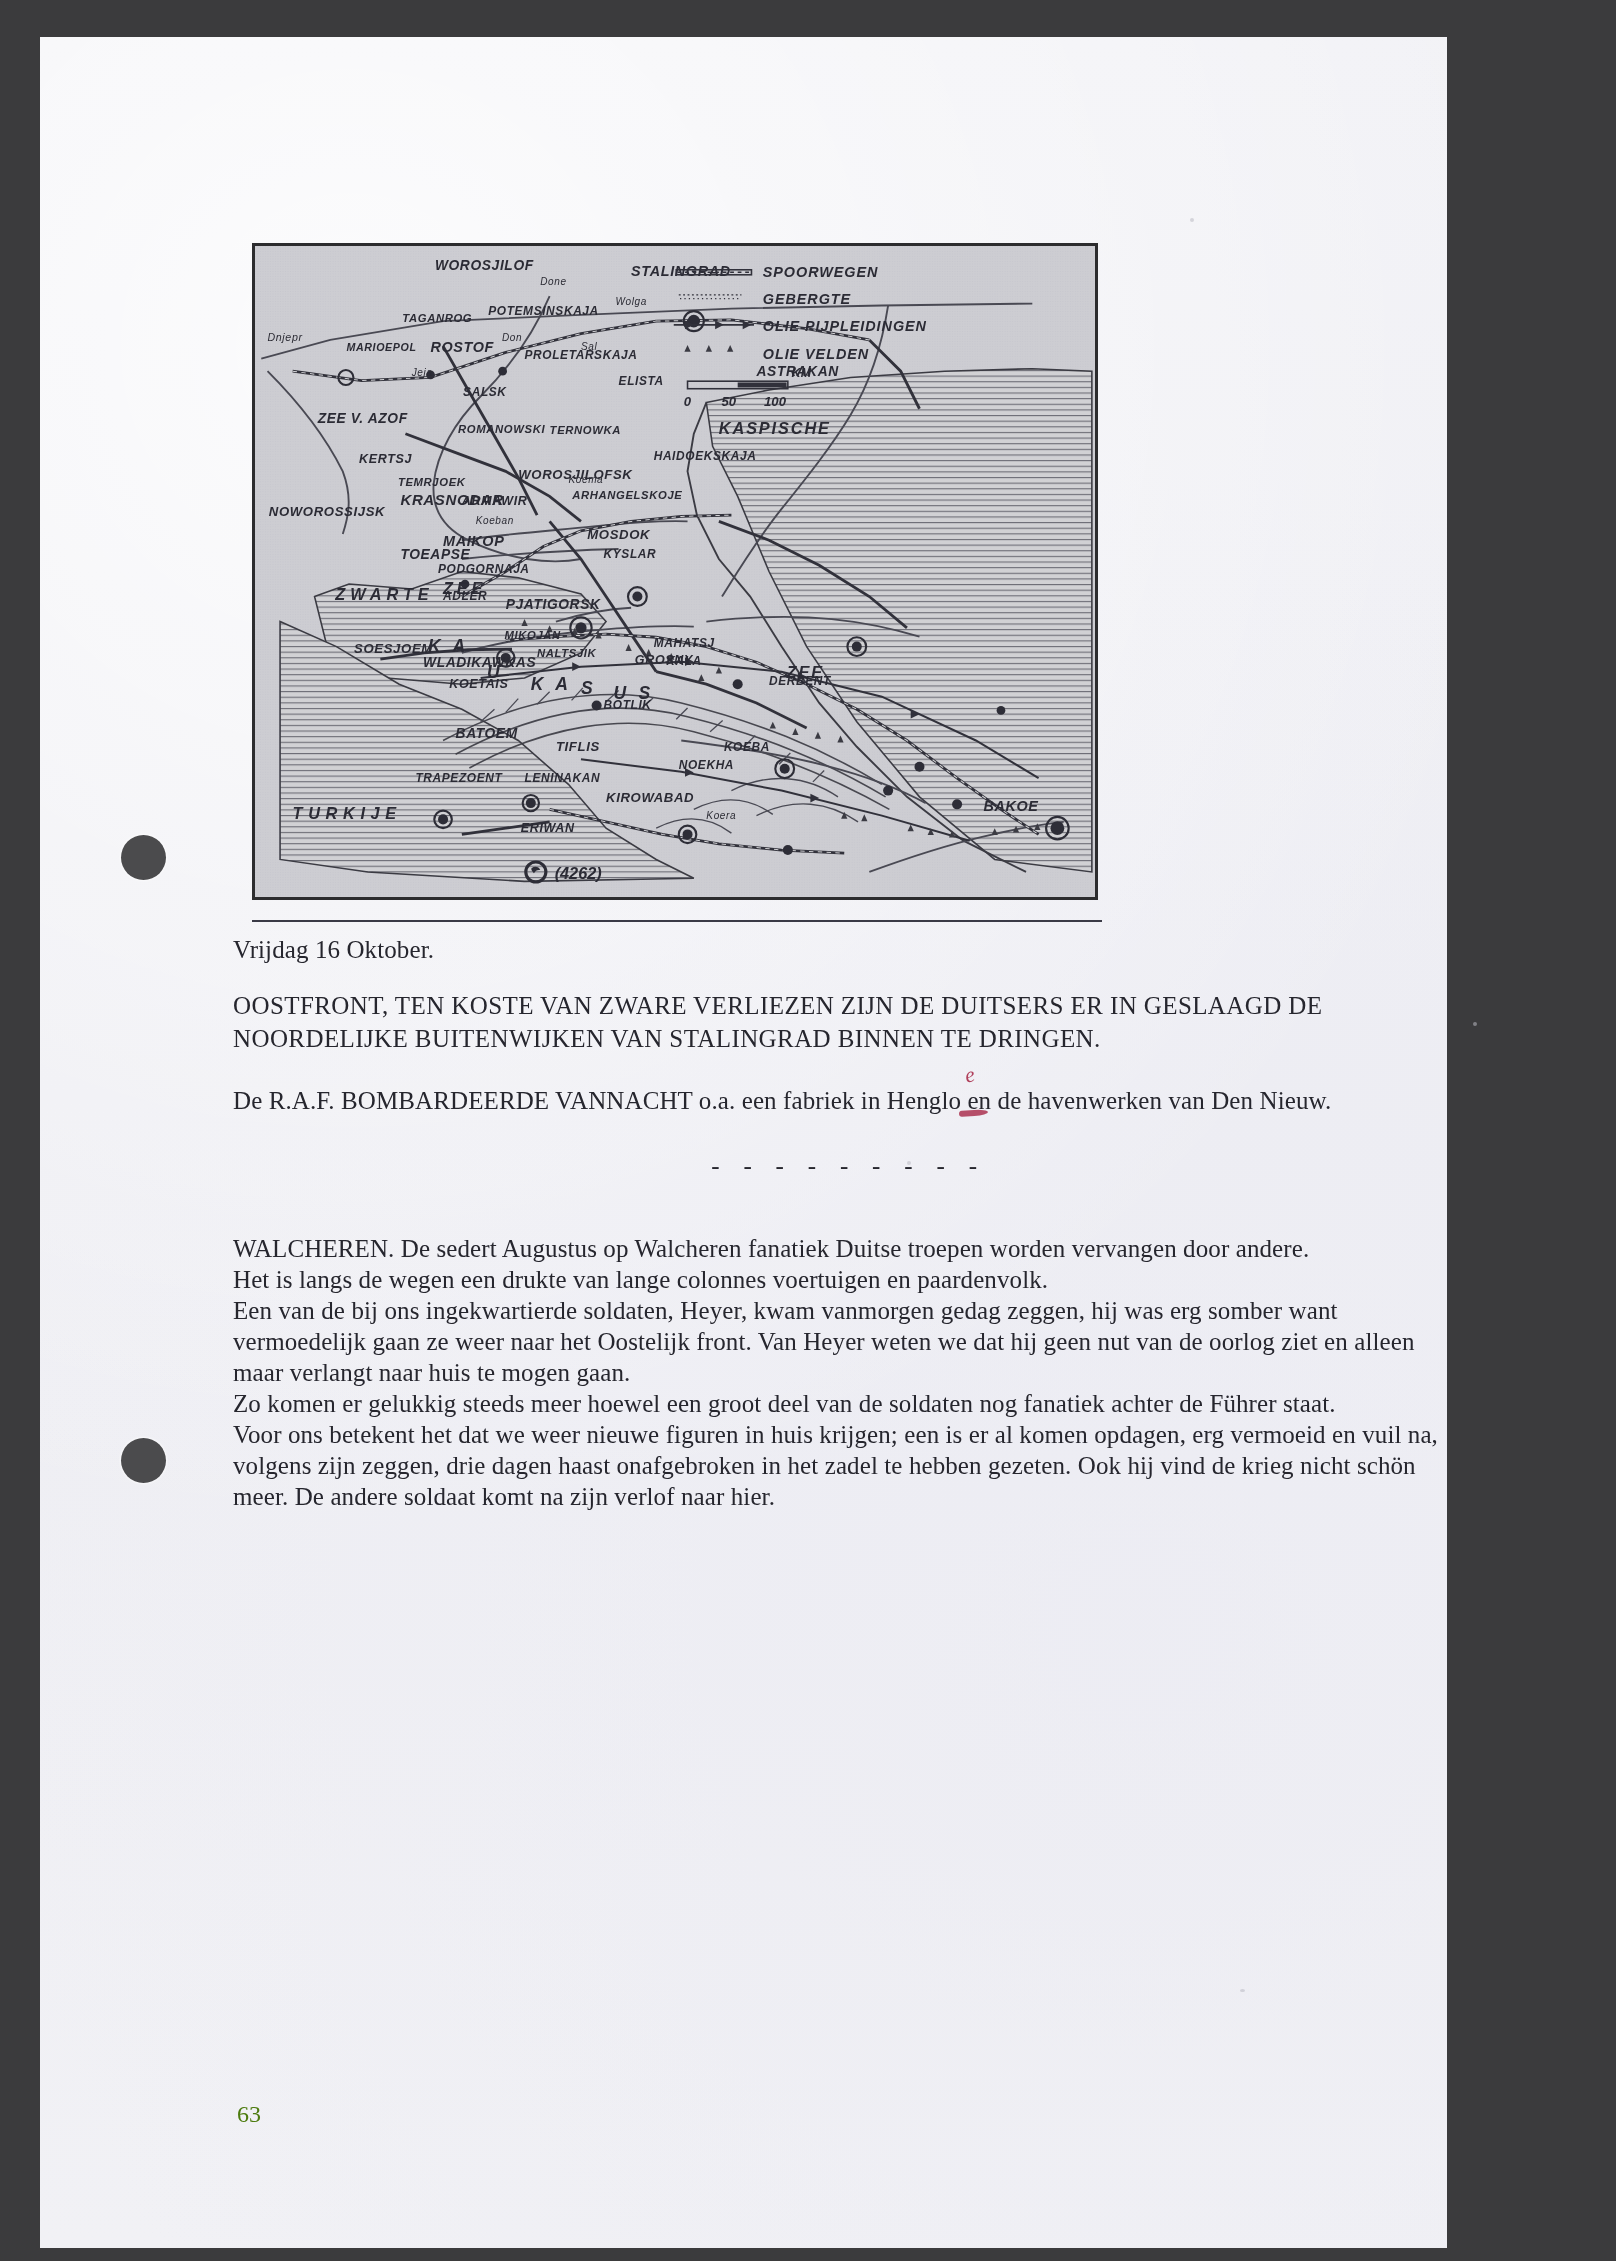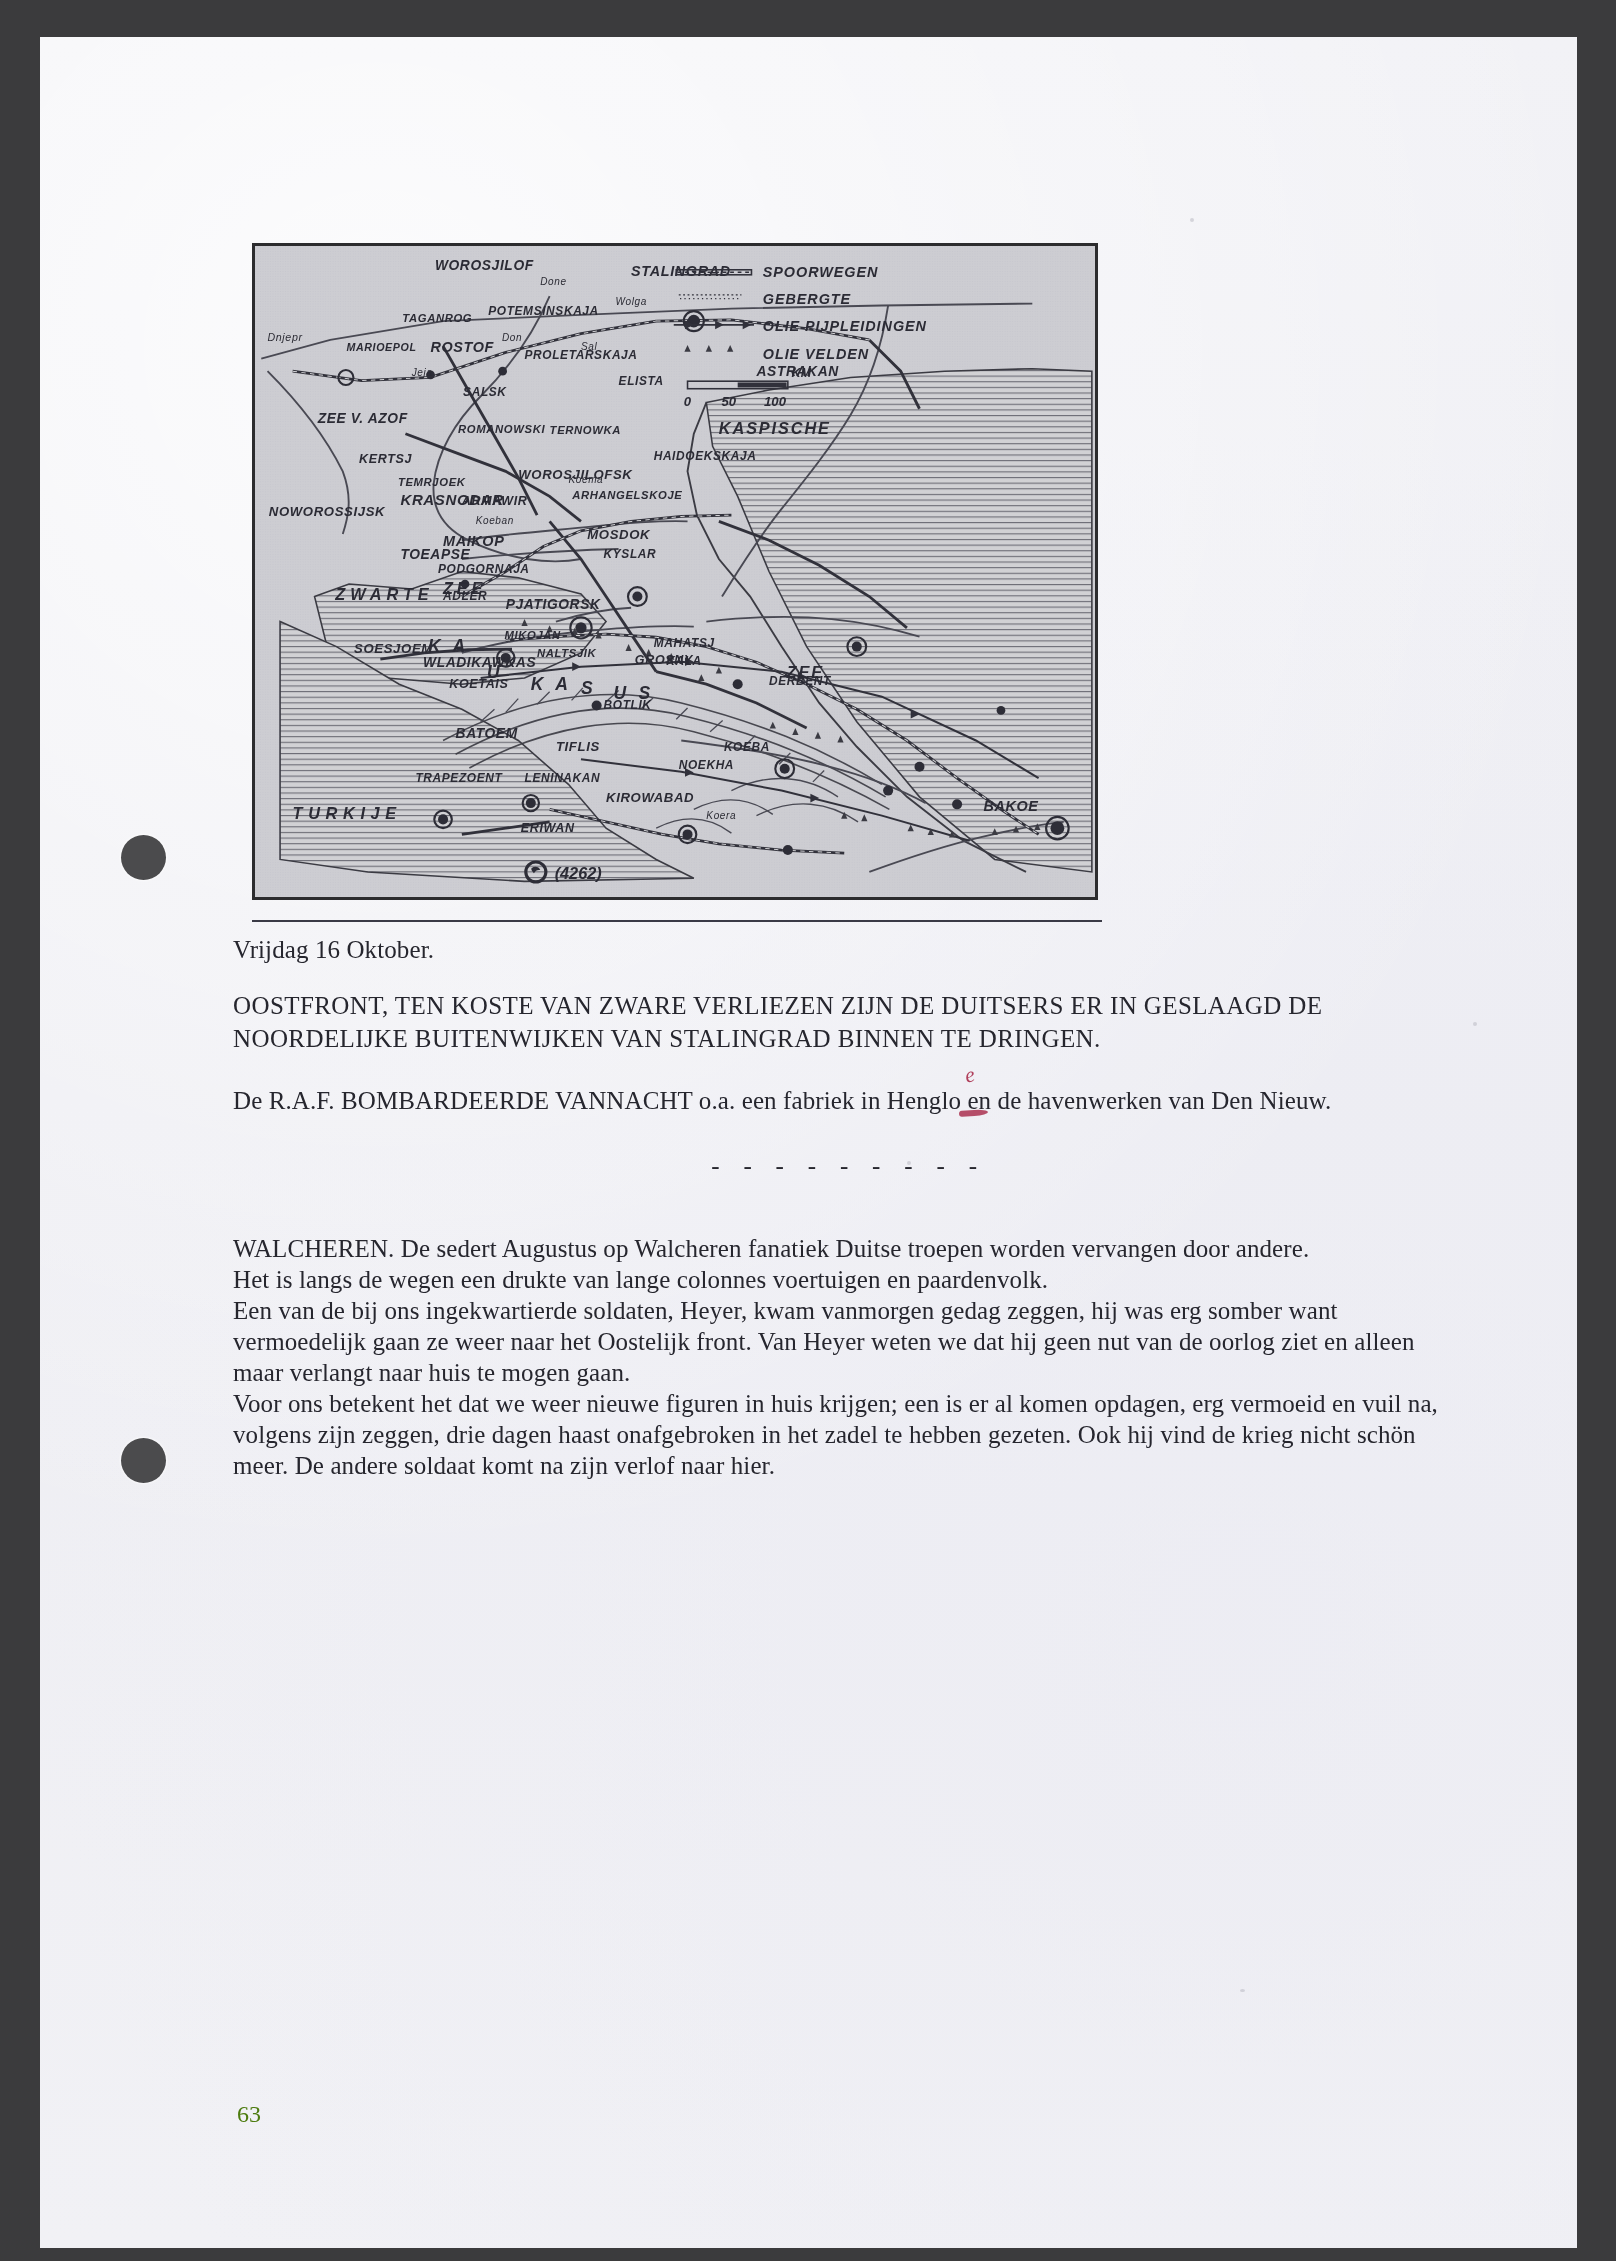--- a/index.html
+++ b/index.html
@@ -10,21 +10,21 @@
     overflow:hidden;
   }
   
   .scan-frame{
     position:absolute;inset:0;
     background:#3b3b3d;
   }
   .page-sheet{
     position:absolute;
     left:40px;top:37px;
-    width:1537px;height:2211px;
+    width:1407px;height:2211px;
     background:#f0f0f4;
     box-shadow:0 0 0 0.6px #cfcfd6 inset;
   }
   .paper-noise{
     position:absolute;inset:0;
     background:
       radial-gradient(circle at 22% 14%, rgba(255,255,255,.75), rgba(0,0,0,0) 55%),
       radial-gradient(circle at 78% 72%, rgba(236,236,243,.8), rgba(0,0,0,0) 60%),
       linear-gradient(180deg,#f2f2f6 0%,#eeeef3 48%,#f1f1f5 100%);
     pointer-events:none;
@@ -469,20 +469,21 @@
 
 
       <div class="para">
         <span class="u">WALCHEREN.</span><span>  De sedert Augustus op Walcheren fanatiek Duitse troepen worden vervangen door andere.</span>
       </div>
 
       <div class="para">Het is langs de wegen een drukte van lange colonnes voertuigen en paardenvolk.</div>
 
       <div class="para">Een van de bij ons ingekwartierde soldaten, Heyer, kwam vanmorgen gedag zeggen, hij was erg somber want vermoedelijk gaan ze weer naar het Oostelijk front. Van Heyer weten we dat hij geen nut van de oorlog ziet en alleen maar verlangt naar huis te mogen gaan.</div>
 
+      <div class="para">Zo komen er gelukkig steeds meer hoewel een groot deel van de soldaten nog fanatiek achter de Führer staat.</div>
 
       <div class="para">Voor ons betekent het dat we weer nieuwe figuren in huis krijgen; een is er al komen opdagen, erg vermoeid en vuil na, volgens zijn zeggen, drie dagen haast onafgebroken in het zadel te hebben gezeten. Ook hij vind de krieg nicht schön meer. De andere soldaat komt na zijn verlof naar hier.</div>
     </div>
 
     <div class="page-number">63</div>
   </div>
 </div>
 
 
 </body></html>

